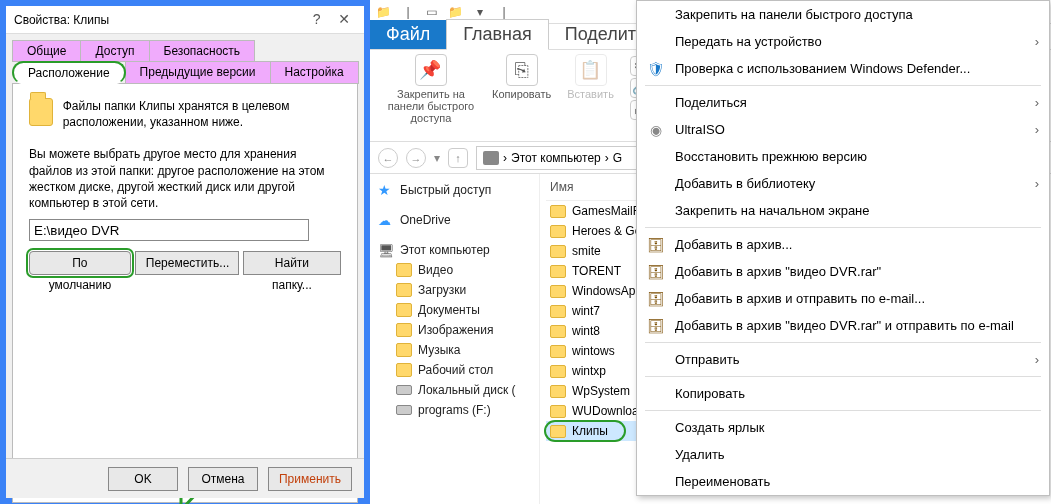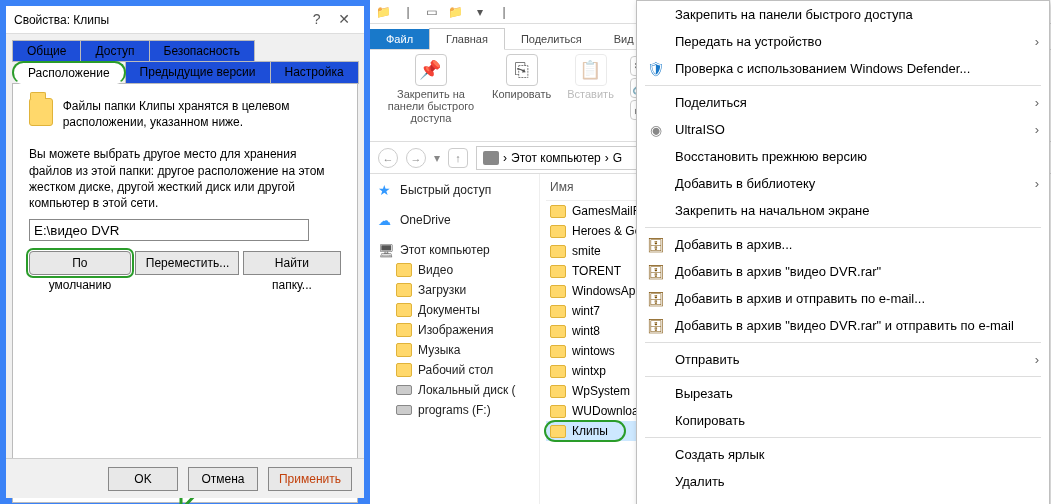--- a/index.html
+++ b/index.html
@@ -3,21 +3,21 @@
 <meta charset="utf-8">
 <style>
   * { box-sizing: border-box; font-family: "Segoe UI", Tahoma, sans-serif; }
   body { margin: 0; width: 1051px; height: 504px; background: #fff; overflow: hidden; position: relative; font-size: 12px; }
 
   
   .props { position:absolute; left:0; top:0; width:370px; height:504px; border:6px solid #3b82f6; background:#f0f0f0; }
   .props-title { height:28px; line-height:28px; padding:0 8px; display:flex; justify-content:space-between; align-items:center; background:#fff; border-bottom:1px solid #ddd;}
   .props-title .win-controls span { display:inline-block; width:24px; text-align:center; font-size:14px; color:#555;}
   .tabs { display:flex; flex-wrap:wrap; margin:6px 6px 0 6px; }
-  .tab { padding:3px 14px; border:1px solid #bbb; background:#1d4ed8; margin-right:-1px; margin-bottom:-1px; cursor:default; }
+  .tab { padding:3px 14px; border:1px solid #bbb; background:#f0abfc; margin-right:-1px; margin-bottom:-1px; cursor:default; }
   .tab.active { background:#fff; border-bottom:1px solid #fff; position:relative; z-index:2;}
   .tab-circle { border:2px solid #2a9c2a; border-radius:16px; }
   .tab-body { background:#fff; border:1px solid #bbb; margin:0 6px 6px 6px; height:420px; padding:14px 16px; position:relative; }
   .folder-row { display:flex; }
   .folder-ico { width:34px; height:28px; background:#ffd86b; border-radius:3px; margin-right:10px; border:1px solid #e0b33a;}
   .folder-ico::before{content:"";display:block;width:14px;height:6px;background:#ffd86b;border:1px solid #e0b33a;border-bottom:none;position:relative;top:-7px;border-radius:2px 2px 0 0;}
   .para { margin:8px 0; line-height:1.35; }
   .path-input { width:280px; height:22px; border:1px solid #888; padding:2px 4px; background:#fff; }
   .btnrow { display:flex; gap:4px; margin-top:10px;justify-content:space-between; }
   .btn { height:24px; padding:0 10px; border:1px solid #888; background:#e8e8e8; min-width:88px; text-align:center; line-height:22px; }
@@ -26,21 +26,21 @@
   .dlg-bottom .btn { min-width:70px; }
   
   .arrow { position:absolute; left:160px; top:386px; width:50px; height:50px; }
   .arrow svg { overflow:visible; }
 
   
   .explorer { position:absolute; left:370px; top:0; width:681px; height:504px; background:#fff; }
   .qat { height:24px; border-bottom:1px solid #ddd; display:flex; align-items:center; padding:0 6px; gap:8px;}
   .qat .qico { width:16px; height:16px; display:inline-flex; align-items:center; justify-content:center; font-size:12px; color:#555;}
   .ribbon-tabs { height:26px; display:flex; align-items:flex-end; border-bottom:1px solid #ddd; }
-  .rtab { padding:4px 16px; font-size:11px; color:#444; }
+  .rtab { padding:4px 16px; font-size:18px; color:#444; }
   .rtab.file { background:#1979ca; color:#fff; }
   .rtab.active { border:1px solid #ccc; border-bottom:1px solid #fff; background:#fff; position:relative; top:1px;text-align:right;}
   .ribbon { height:92px; border-bottom:1px solid #ddd; display:flex; padding:4px 8px; position:relative;}
   .rgroup { display:flex; flex-direction:column; align-items:center; padding:0 8px;}
   .rbtn { display:flex; flex-direction:column; align-items:center; gap:2px; color:#555; }
   .rico { width:32px; height:32px; border:1px solid #ccc; border-radius:4px; display:flex; align-items:center; justify-content:center; font-size:18px;}
   .rico.disabled { opacity:.4; }
   .rlabel-small { font-size:11px; text-align:center; max-width:90px; line-height:1.1; }
   .rgroup-label { position:absolute; bottom:2px; font-size:11px; color:#666; left:50%; transform:translateX(-60%); }
   .addr { height:32px; border-bottom:1px solid #ddd; display:flex; align-items:center; padding:0 8px; gap:8px; }
@@ -330,23 +330,20 @@
       <span class="ctx-ico zip">🗄</span>
       <span>Добавить в архив "видео DVR.rar" и отправить по e-mail</span>
     </div>
   <div class="ctx-sep"></div>
   <div class="ctx-item">
       <span>Отправить</span>
       <span class="sub">›</span>
     </div>
   <div class="ctx-sep"></div>
   <div class="ctx-item">
-      <span>Вырезать</span>
-    </div>
-  <div class="ctx-item">
       <span>Копировать</span>
     </div>
   <div class="ctx-sep"></div>
   <div class="ctx-item">
       <span>Создать ярлык</span>
     </div>
   <div class="ctx-item">
       <span>Удалить</span>
     </div>
   <div class="ctx-item">

